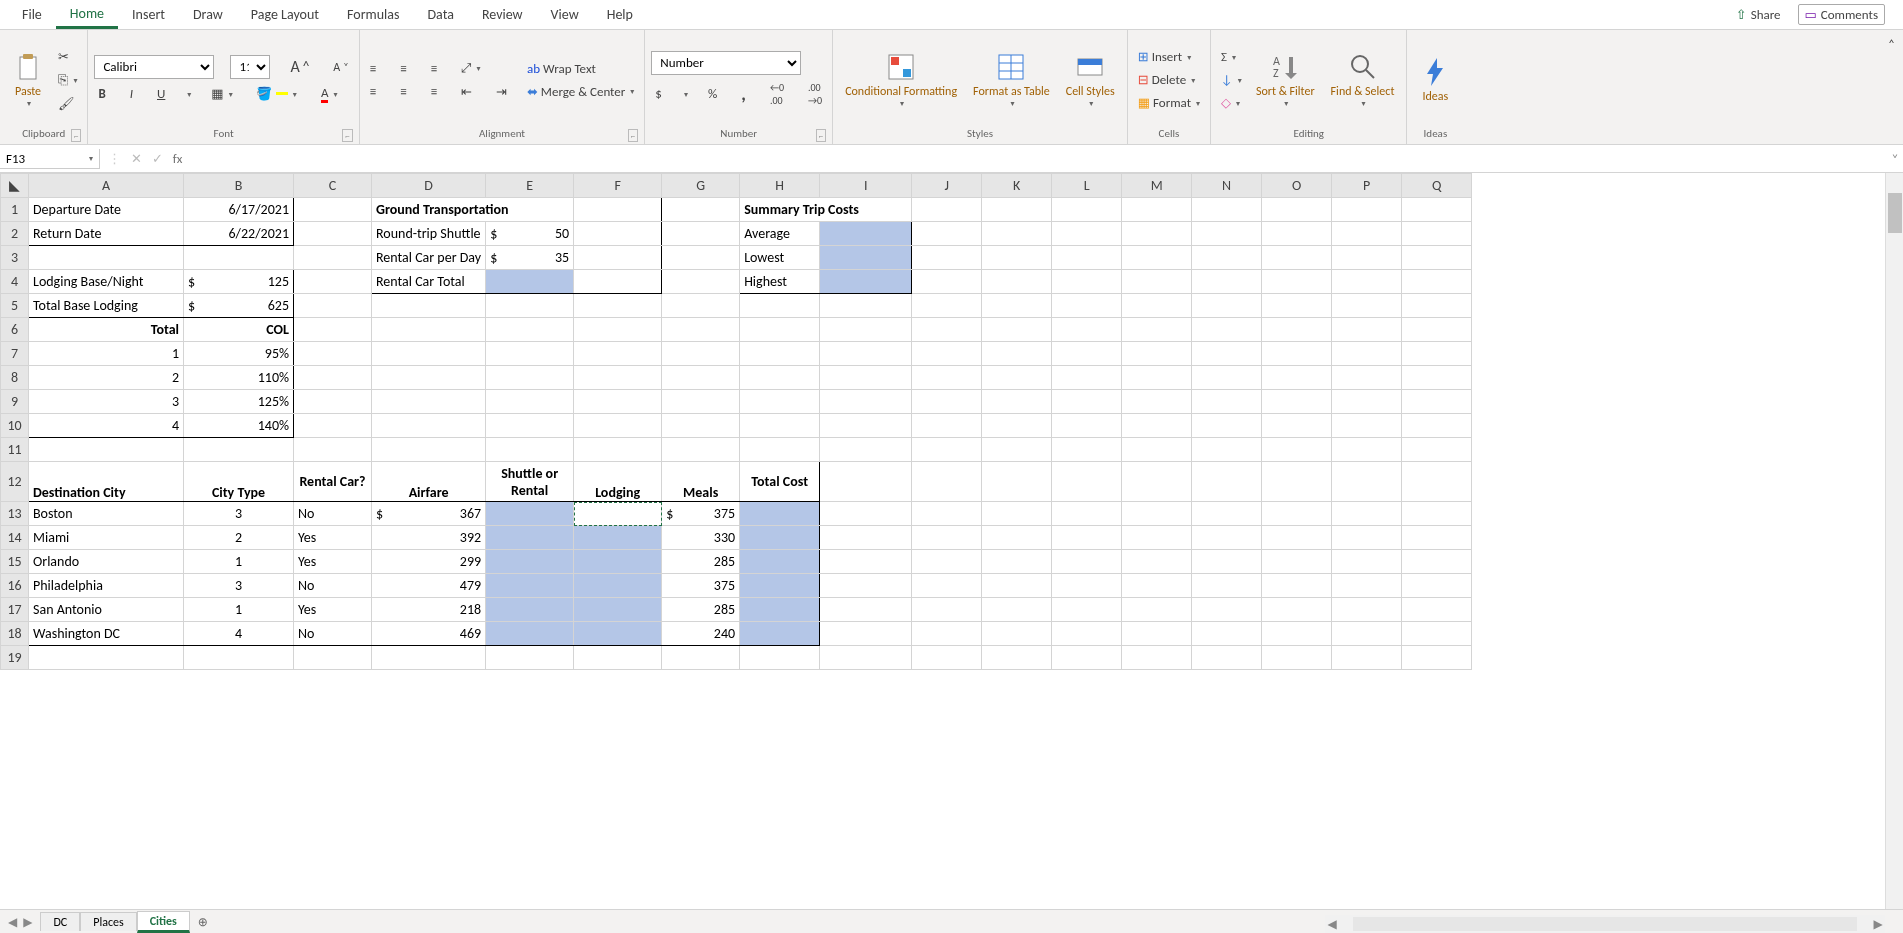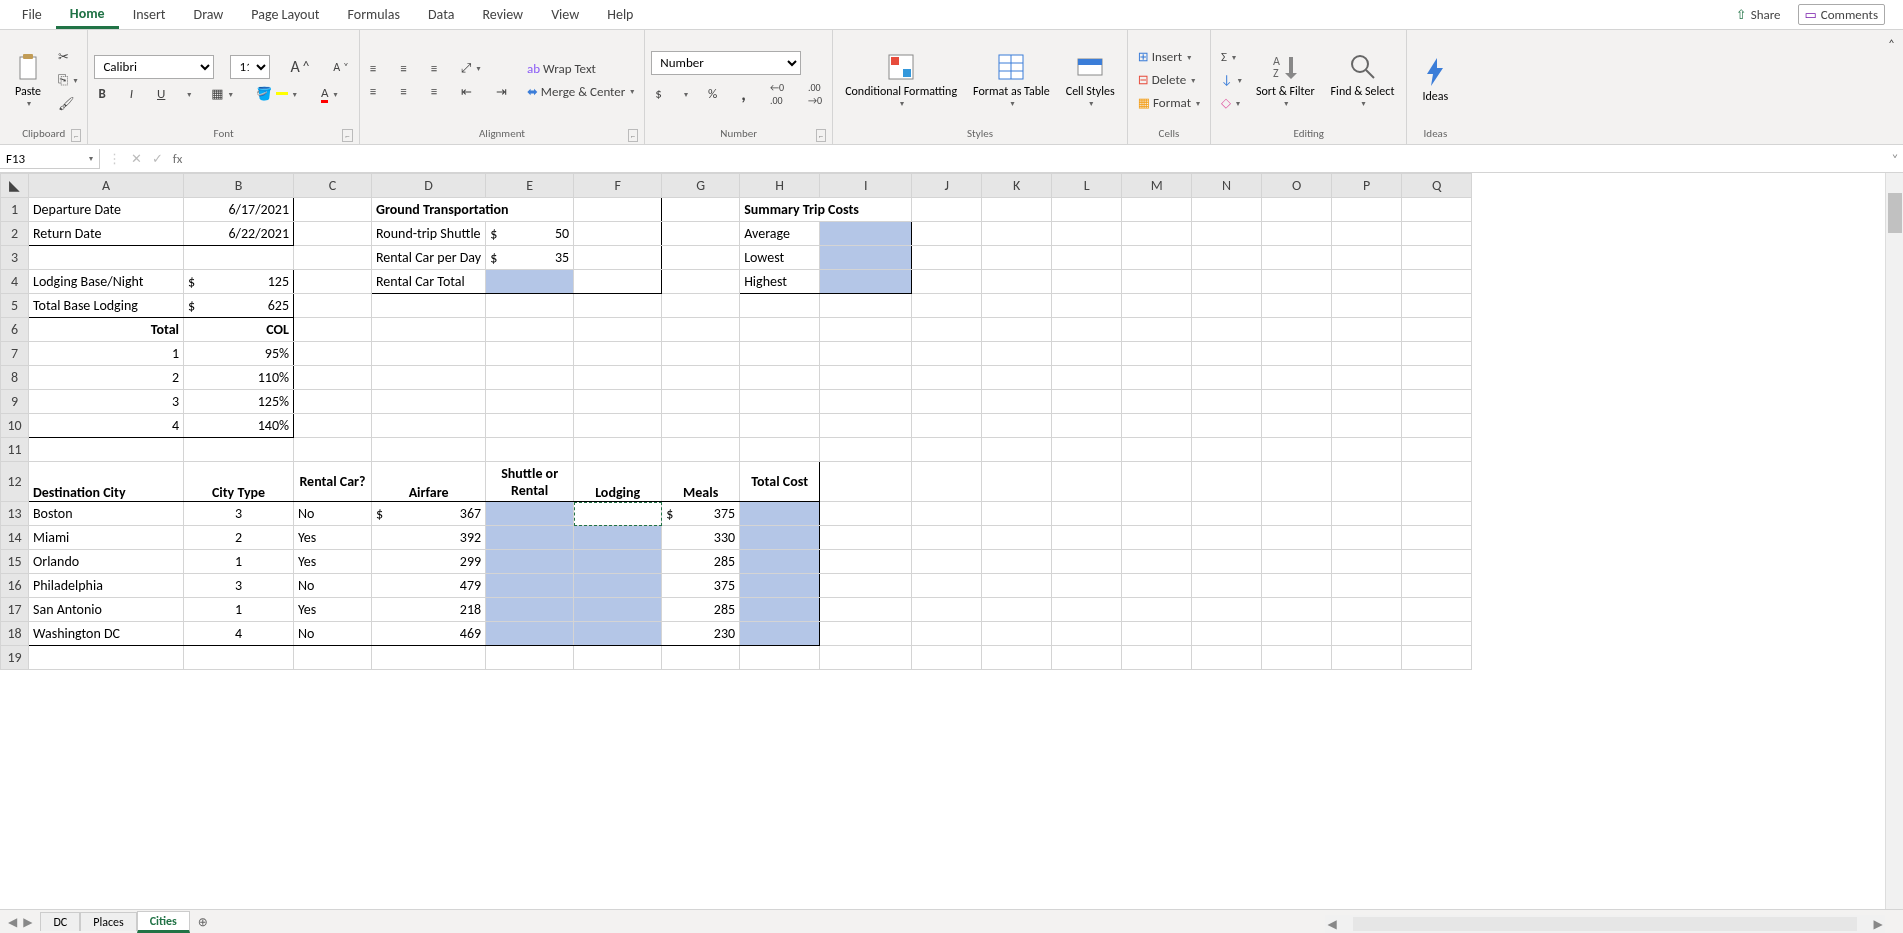--- a/index.html
+++ b/index.html
@@ -1,34 +1,34 @@
 <!DOCTYPE html>
 <html><head>
 <meta charset="utf-8">
 <style>
 * { box-sizing: border-box; margin: 0; padding: 0; font-family: 'Segoe UI', Calibri, sans-serif; }
 body { background: #fff; overflow: hidden; font-size: 13px; }
 
 
 .tabs { display: flex; align-items: center; background: #fff; border-bottom: 1px solid #d4d4d4; height: 30px; padding: 0 8px; }
 .tab { padding: 4px 14px; cursor: pointer; color: #444; font-size: 14px; }
-.tab.active { color: #217346; border-bottom: 3px solid #217346; font-weight: 700; }
+.tab.active { color: #217346; border-bottom: 3px solid #217346; font-weight: 400; }
 .tabs-right { margin-left: auto; display: flex; gap: 10px; align-items: center; padding-right: 10px;}
 .share-btn, .comments-btn { color: #444; display: flex; align-items: center; gap: 4px; border: 1px solid transparent; padding: 2px 6px; cursor: pointer; }
 .comments-btn { border: 1px solid #aaa; border-radius: 2px;}
 
 
 .ribbon { display: flex; background: #f3f2f1; border-bottom: 1px solid #d4d4d4; height: 115px; }
 .group { display: flex; flex-direction: column; border-right: 1px solid #d4d4d4; padding: 4px 6px 2px 6px; }
 .group-body { flex: 1; display: flex; align-items: center; gap: 4px; }
 .group-label { text-align: center; font-size: 11px; color: #666; padding: 2px 0; position: relative;}
 .launcher { position: absolute; right: 0; bottom: 0; font-size: 9px; color: #888; border: 1px solid #bbb; padding: 0 2px; cursor: pointer;}
 .big-btn { display: flex; flex-direction: column; align-items: center; justify-content: center; padding: 4px 6px; cursor: pointer; }
 .big-btn svg, .big-btn .icon-box { width: 32px; height: 32px; }
-.btn-label { font-size: 12px; margin-top: 2px; color: #000000; text-align: center; line-height: 1.1;}
+.btn-label { font-size: 12px; margin-top: 2px; color: #a16207; text-align: center; line-height: 1.1;}
 .small-btn { padding: 2px 4px; cursor: pointer; display: flex; align-items: center; gap: 3px; color: #444; font-size: 13px;}
 .caret { font-size: 8px; color: #666; margin-left: 2px; }
 .font-rows { display: flex; flex-direction: column; gap: 4px;}
 .font-row { display: flex; align-items: center; gap: 16px;}
 .font-select { border: 1px solid #ababab; background: #fff; padding: 2px 4px; font-size: 13px; height: 24px;}
 .font-name { width: 120px;}
 .font-size { width: 40px;}
 
 
 .formula-bar { display: flex; align-items: center; border-bottom: 1px solid #d4d4d4; height: 28px; background: #fff;}
@@ -169,21 +169,21 @@
         <div class="font-row">
           <span class="small-btn">≡</span>
           <span class="small-btn">≡</span>
           <span class="small-btn">≡</span>
           <span class="small-btn">⇤</span>
           <span class="small-btn">⇥</span>
         </div>
       </div>
       <div class="font-rows" style="margin-left:8px">
         <div class="small-btn">
-            <span style="color:#8b5cf6">ab</span> 
+            <span style="color:#1d4ed8">ab</span> 
             <span>Wrap Text</span>
           </div>
         <div class="small-btn">
             <span style="color:#3b7dd8">⬌</span> 
             <span>Merge &amp; Center</span>
             <span class="caret">▾</span>
           </div>
       </div>
     </div>
     <div class="group-label"><span>Alignment</span><span class="launcher">⌐</span></div>
@@ -742,21 +742,21 @@
           <td></td>
 </tr>
 <tr>
           <th class="row-head">18</th>
   <td class="b-l b-b align-l">Washington DC</td>
   <td class="b-b align-c">4</td>
   <td class="b-b align-l">No</td>
   <td class="b-b align-r">469</td>
   <td class="b-b fill-blue"></td>
   <td class="b-b fill-blue"></td>
-  <td class="b-b align-r">230</td>
+  <td class="b-b align-r">240</td>
   <td class="b-r b-b fill-blue"></td>
   <td></td>
           <td></td>
           <td></td>
           <td></td>
           <td></td>
           <td></td>
           <td></td>
           <td></td>
           <td></td>

